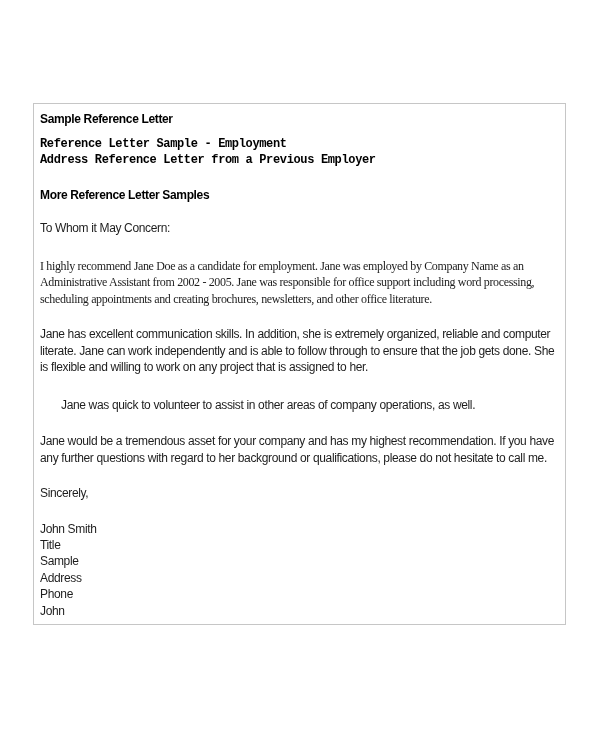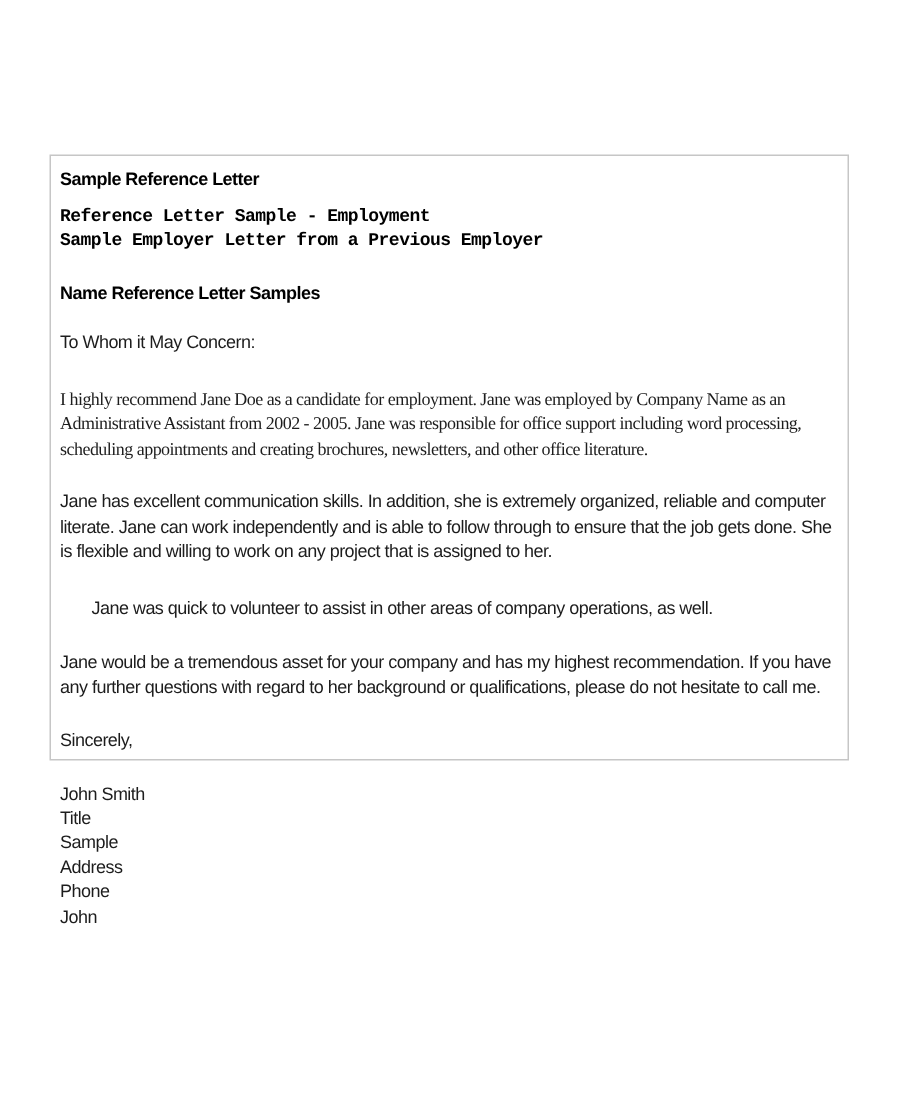--- a/index.html
+++ b/index.html
@@ -14,21 +14,21 @@
     position: relative;
     width: 600px;
     height: 730px;
     background: #ffffff;
   }
   .letter-box {
     position: absolute;
     left: 33px;
     top: 103px;
     width: 533px;
-    height: 404px;
+    height: 522px;
     border: 1px solid #c6c6c6;
     background: #ffffff;
     padding: 7px 6px 5px 6px;
     font-size: 12px;
     line-height: 16.5px;
     letter-spacing: -0.35px;
     color: #1d1d1d;
   }
   .heading {
     font-weight: bold;
@@ -48,24 +48,24 @@
 </head>
 <body>
 
 <div class="page">
   <div class="letter-box">
 
     <div class="heading title">Sample Reference Letter</div>
 
     <div class="subtitle-group">
       <div class="heading">Reference Letter Sample - Employment</div>
-      <div class="heading">Sample Employer Letter from a Previous Employer</div>
+      <div class="heading">Address Reference Letter from a Previous Employer</div>
     </div>
 
-    <div class="heading more-heading">Name Reference Letter Samples</div>
+    <div class="heading more-heading">More Reference Letter Samples</div>
 
     <div class="salutation">To Whom it May Concern:</div>
 
     <p class="para-1">I highly recommend Jane Doe as a candidate for employment. Jane was employed by Company Name as an Administrative Assistant from 2002 - 2005. Jane was responsible for office support including word processing, scheduling appointments and creating brochures, newsletters, and other office literature.</p>
 
     <p class="para-2">Jane has excellent communication skills. In addition, she is extremely organized, reliable and computer literate. Jane can work independently and is able to follow through to ensure that the job gets done. She is flexible and willing to work on any project that is assigned to her.</p>
 
     <p class="para-indented">Jane was quick to volunteer to assist in other areas of company operations, as well.</p>
 
     <p class="para-closing">Jane would be a tremendous asset for your company and has my highest recommendation. If you have any further questions with regard to her background or qualifications, please do not hesitate to call me.</p>

